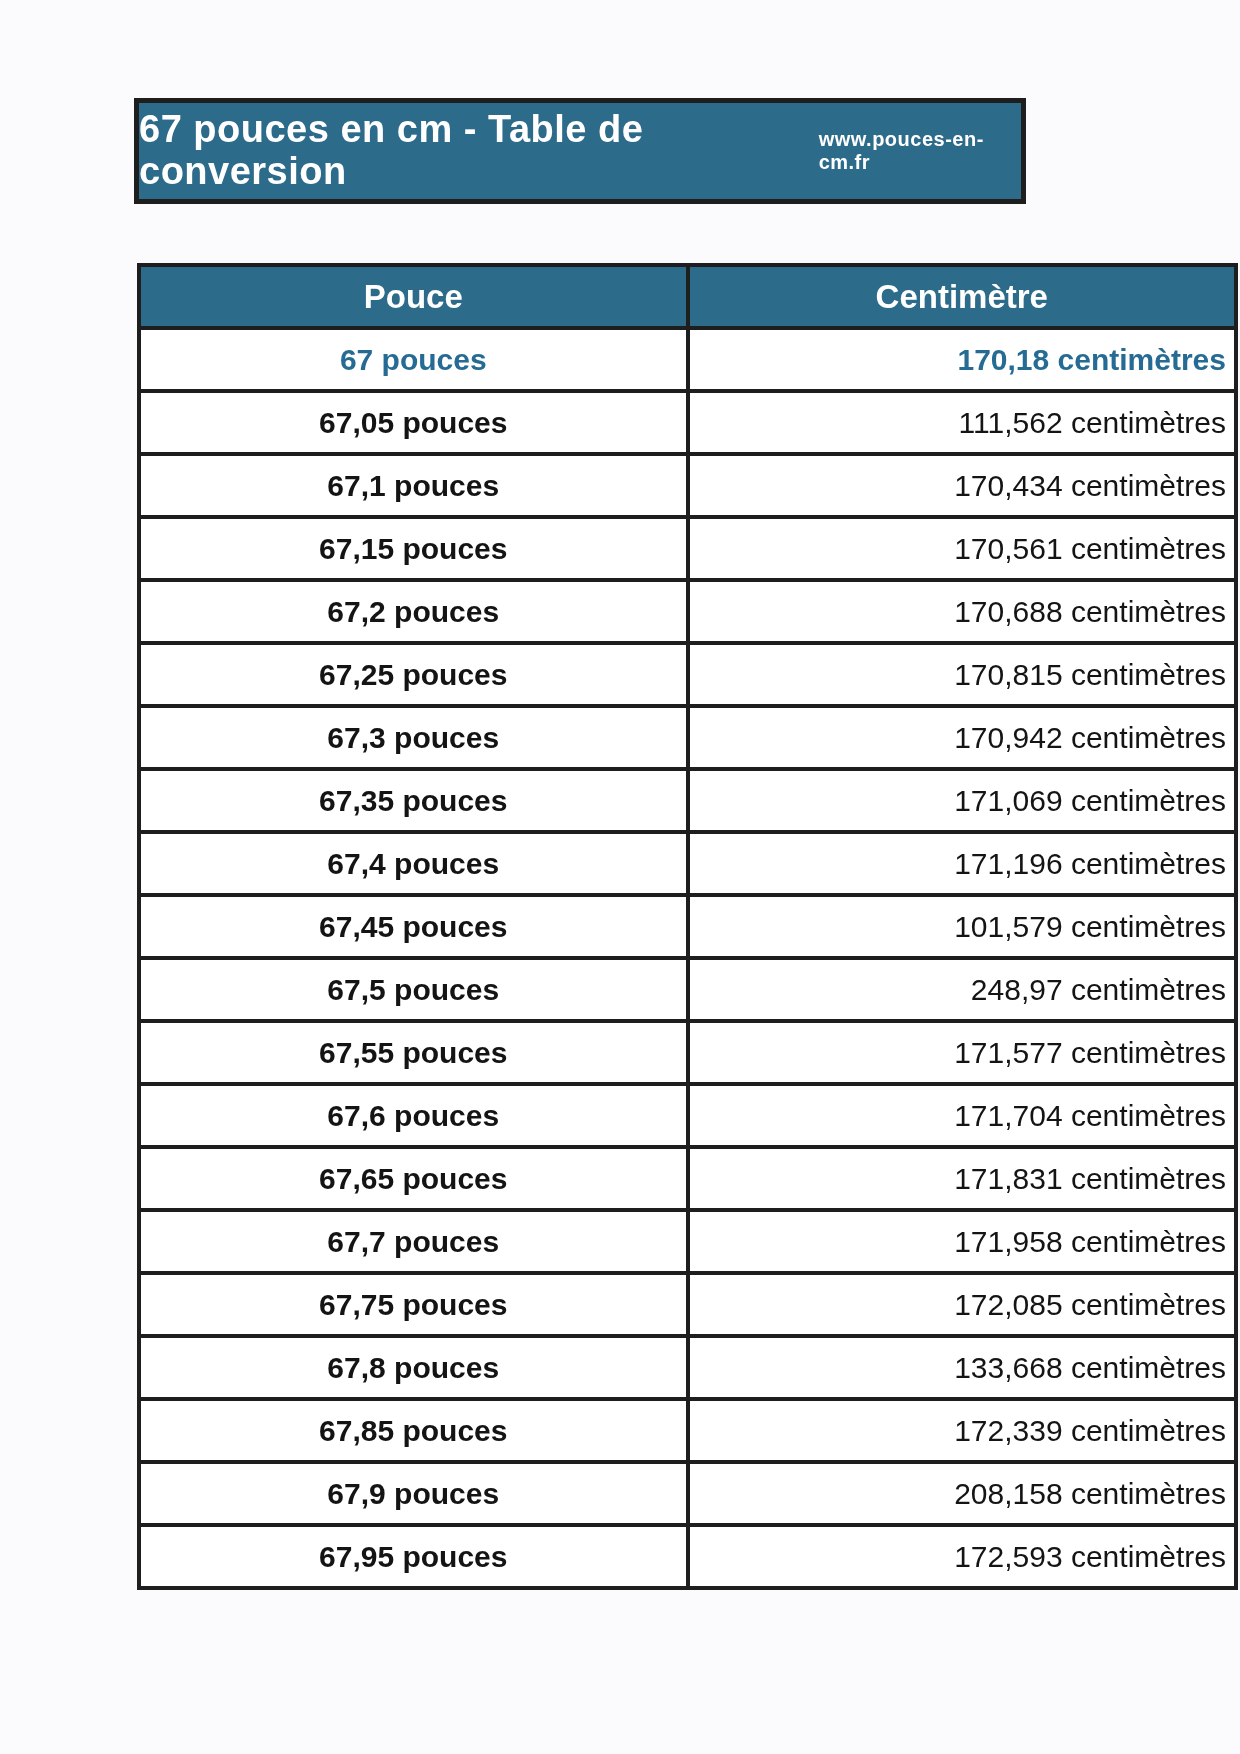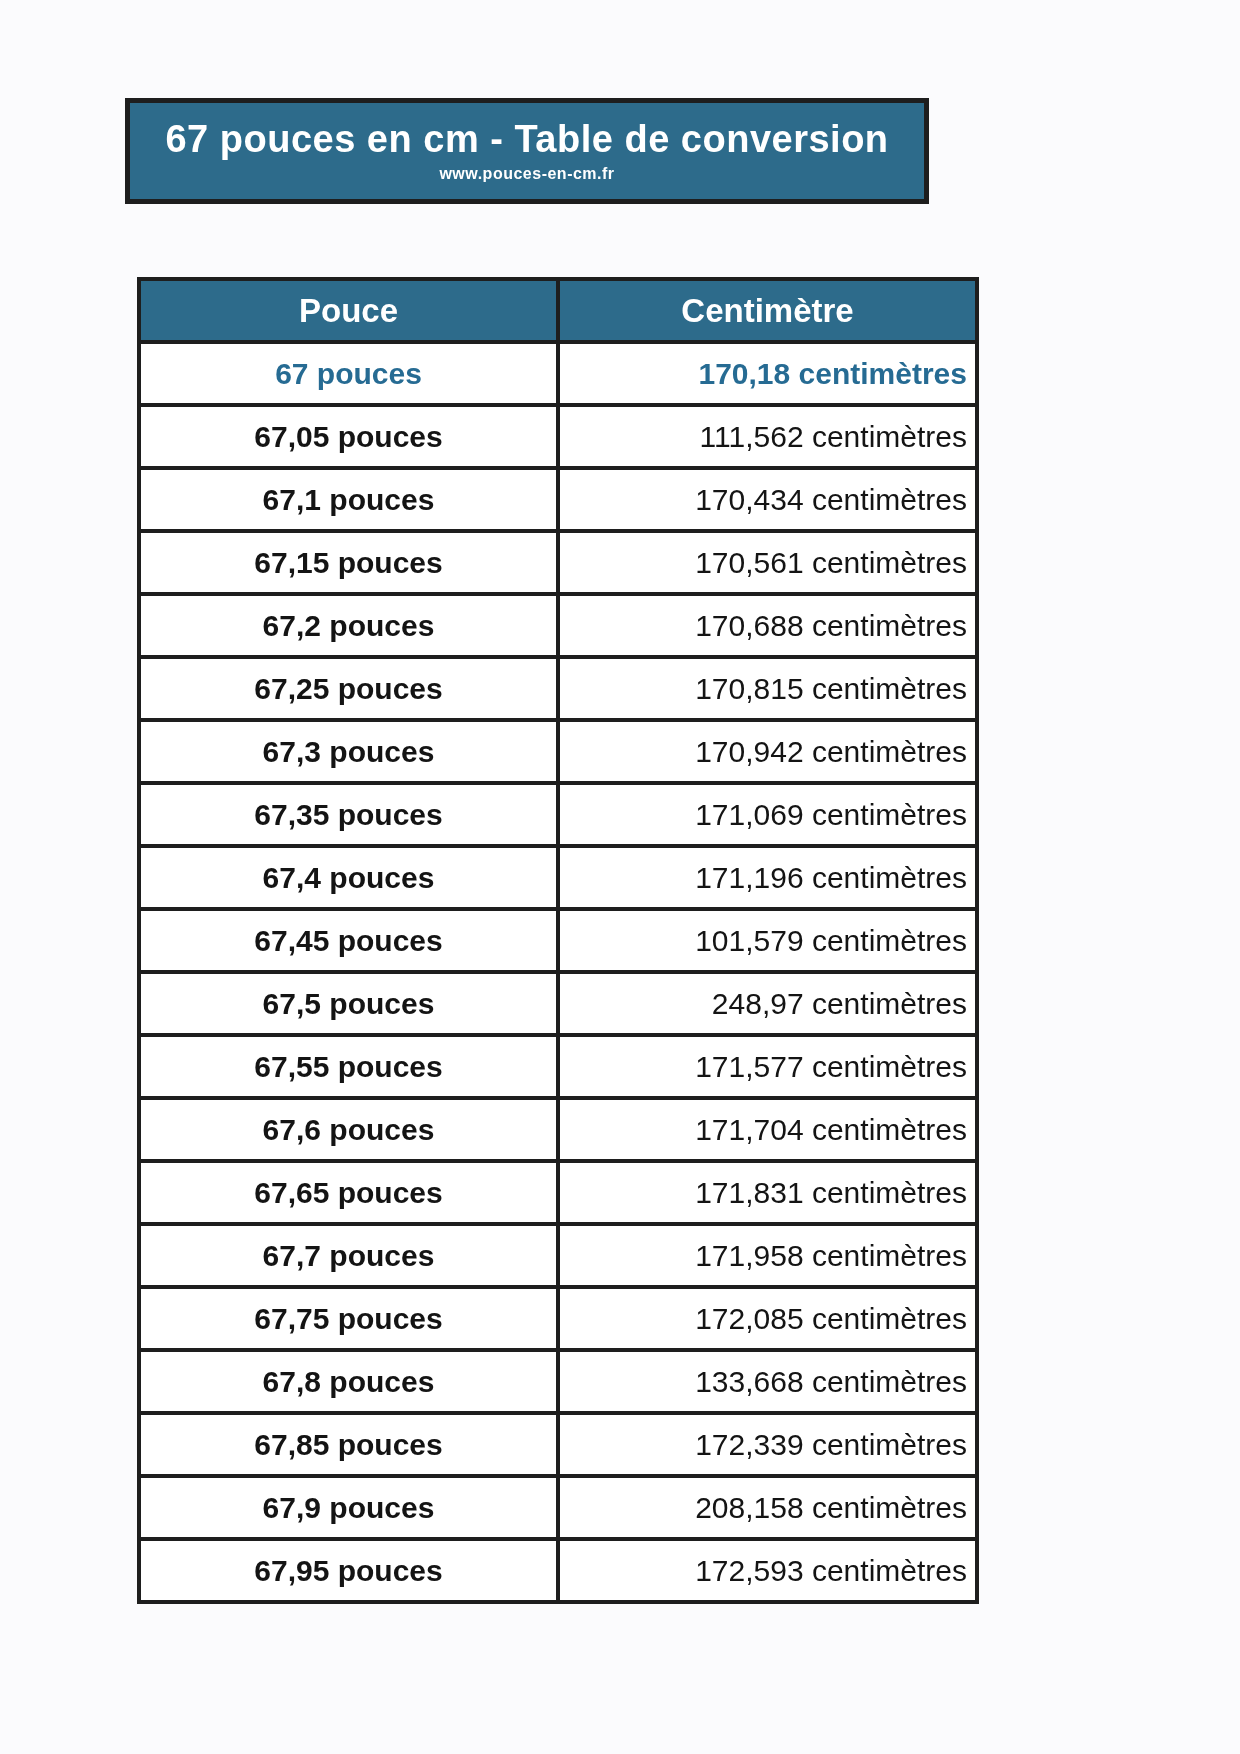--- a/index.html
+++ b/index.html
@@ -10,49 +10,48 @@
   }
   *{margin:0;padding:0;box-sizing:border-box;}
   html,body{width:1240px;height:1754px;}
   body{
     background:var(--page-bg);
     font-family:"Liberation Sans","DejaVu Sans",sans-serif;
     position:relative;
   }
   .banner{
     position:absolute;
-    left:125px; top:98px;
-    width:804px; height:106px;
+    left:134px; top:98px;
+    width:892px; height:106px;
     background:var(--accent);
     border:5px solid var(--border);
     color:#ffffff;
     display:flex;
-    flex-direction:column;
+    flex-direction:row;
     align-items:center;
     justify-content:center;
     gap:4px;
   }
   .banner-title{
     font-size:38px;
     font-weight:700;
     line-height:1.1;
     letter-spacing:0.5px;
   }
   .banner-subtitle{
-    font-size:16px;
+    font-size:20px;
     font-weight:700;
     letter-spacing:0.5px;
   }
   table.conversion{
     position:absolute;
     left:137px; top:263px;
-    width:842px;
+    width:1101px;
     border-collapse:collapse;
     table-layout:fixed;
-    margin-top:14px;
   }
   table.conversion th,
   table.conversion td{
     border:4px solid var(--border);
     height:63px;
     text-align:center;
     vertical-align:middle;
     padding:0 8px;
   }
   table.conversion th{

